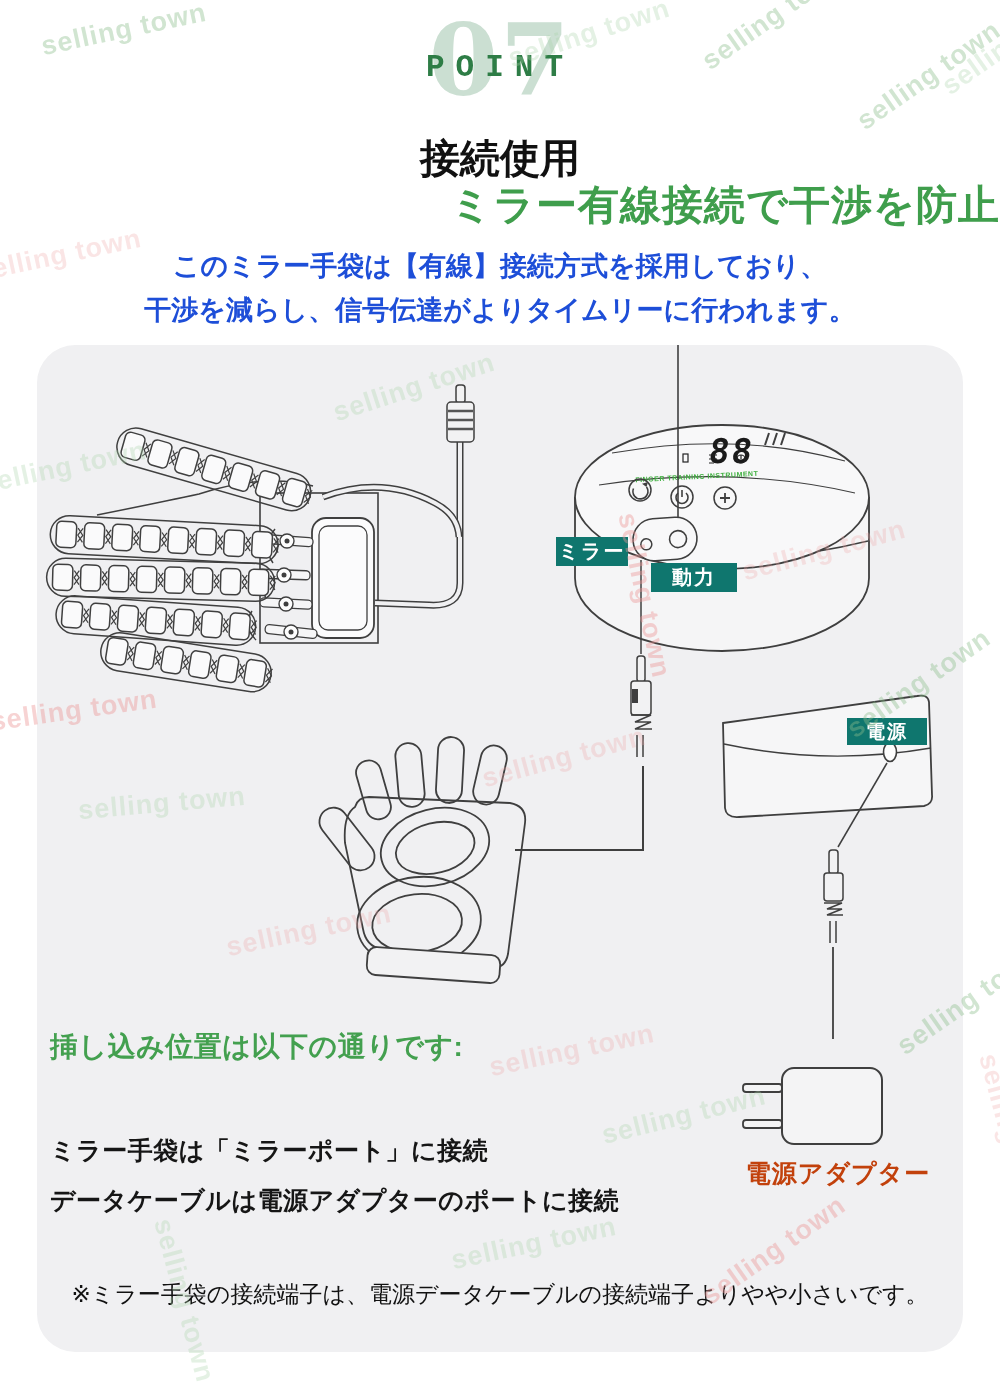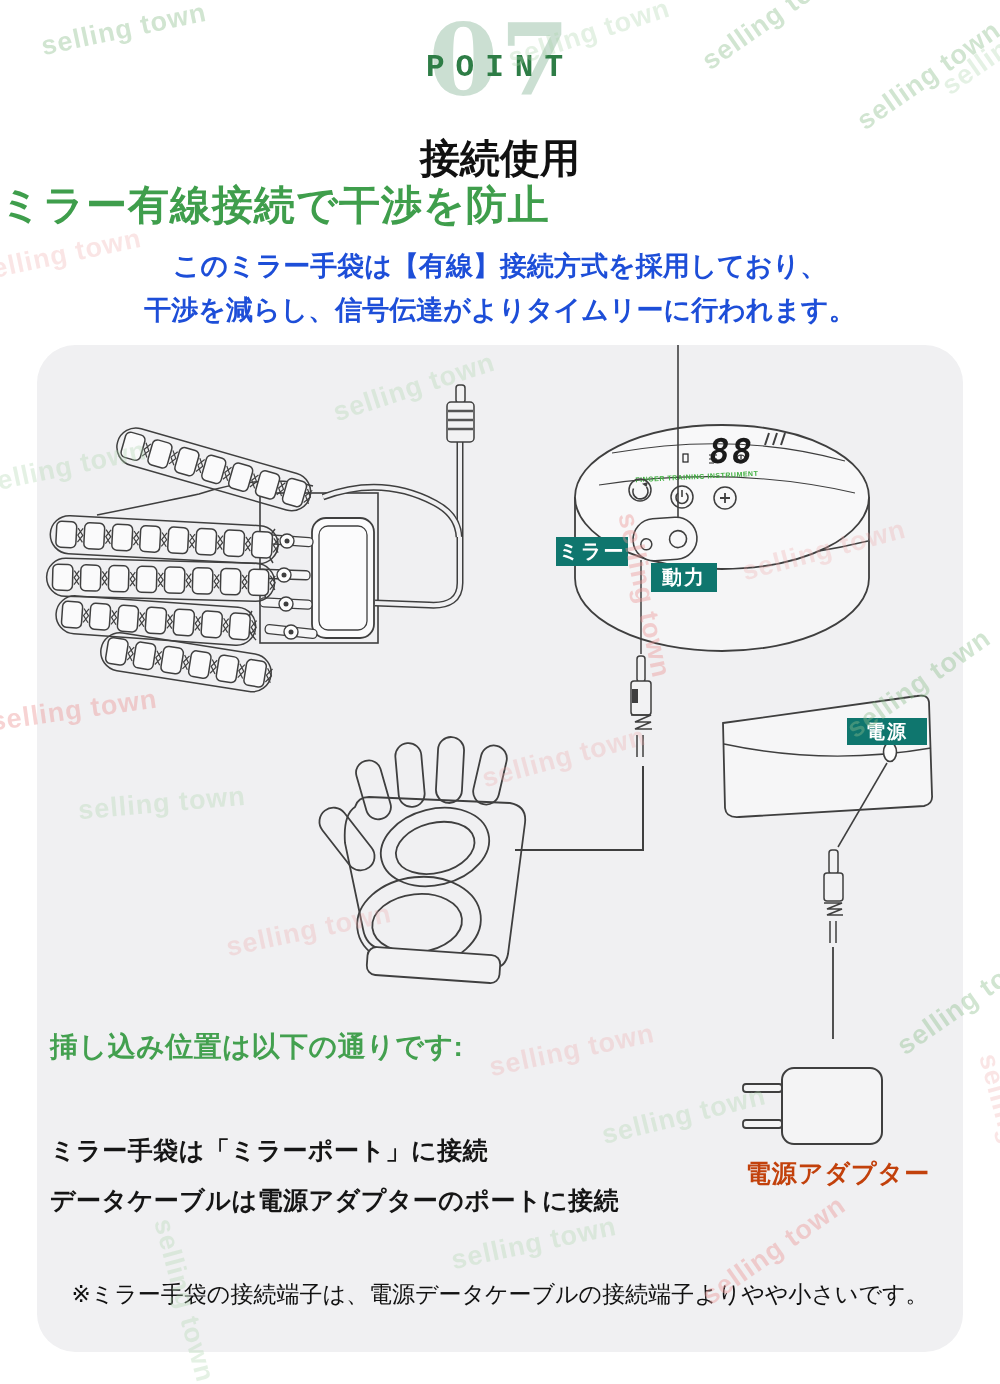--- a/index.html
+++ b/index.html
@@ -7,32 +7,32 @@
         font-family:"Liberation Sans","DejaVu Sans",sans-serif;}
   
   .point-num{position:absolute;top:10px;left:0;width:100%;text-align:center;
              font-family:"DejaVu Serif",serif;font-weight:700;font-size:100px;line-height:100px;
              color:#cbdfd2;letter-spacing:2px;}
   .point-label{position:absolute;top:50px;left:0;width:100%;text-align:center;
                font-family:Liberation Mono, monospace;font-weight:700;font-size:31px;
                letter-spacing:11px;color:#2e7d46;}
   .main-title{position:absolute;top:116px;left:0;width:100%;text-align:center;
               font-size:40px;font-weight:700;color:#111;margin-top:15px;}
-  .sub-title{position:absolute;top:178px;left:0;width:100%;text-align:left;
+  .sub-title{position:absolute;top:178px;left:0;width:100%;text-align:right;
              font-size:41px;font-weight:700;color:#3f9e4c;letter-spacing:1px;}
   .desc{position:absolute;top:244px;left:0;width:100%;text-align:center;
         font-size:27px;line-height:44px;font-weight:600;color:#1d4ed8;}
   
   .panel{position:absolute;left:37px;top:345px;width:926px;height:1007px;
          background:#f0f0f2;border-radius:38px;}
   .panel svg{position:absolute;left:0;top:0;}
   .tag{position:absolute;background:#0f766e;color:#fff;font-weight:700;
        display:flex;align-items:center;justify-content:center;letter-spacing:2px;}
   .tag-mirror{left:519px;top:192px;width:72px;height:29px;font-size:20px;}
-  .tag-power{left:614px;top:218px;width:66px;height:29px;font-size:20px;}
+  .tag-power{left:614px;top:218px;width:86px;height:29px;font-size:20px;}
   .tag-dengen{left:810px;top:373px;width:80px;height:27px;font-size:19px;}
   .lbl-glove{position:absolute;left:96px;top:344px;font-size:24px;font-weight:600;color:#1a1a1a;letter-spacing:1px;}
   .lbl-adapter{position:absolute;left:698px;top:812px;width:206px;text-align:center;
                font-size:25px;font-weight:600;color:#c2410c;letter-spacing:1px;}
   .ins-head{position:absolute;left:13px;top:683px;font-size:28px;font-weight:700;color:#43a04f;letter-spacing:.5px;}
   .ins-item{position:absolute;left:13px;font-size:25px;font-weight:600;color:#161616;letter-spacing:.5px;}
   .ins-item.i0{top:737px;} .ins-item.i1{top:789px;} .ins-item.i2{top:839px;}
   .note{position:absolute;left:0;top:934px;width:100%;text-align:center;
         font-size:23px;font-weight:400;color:#111;}
   

